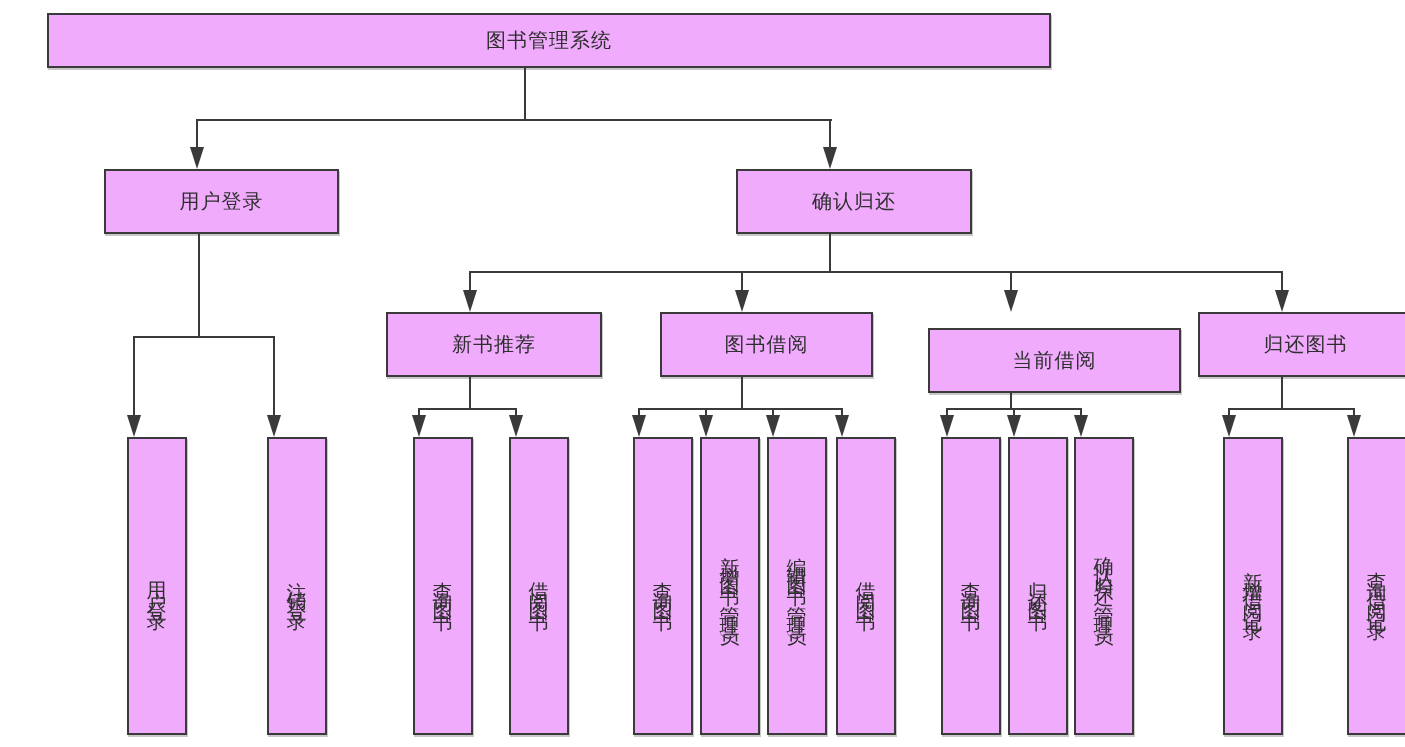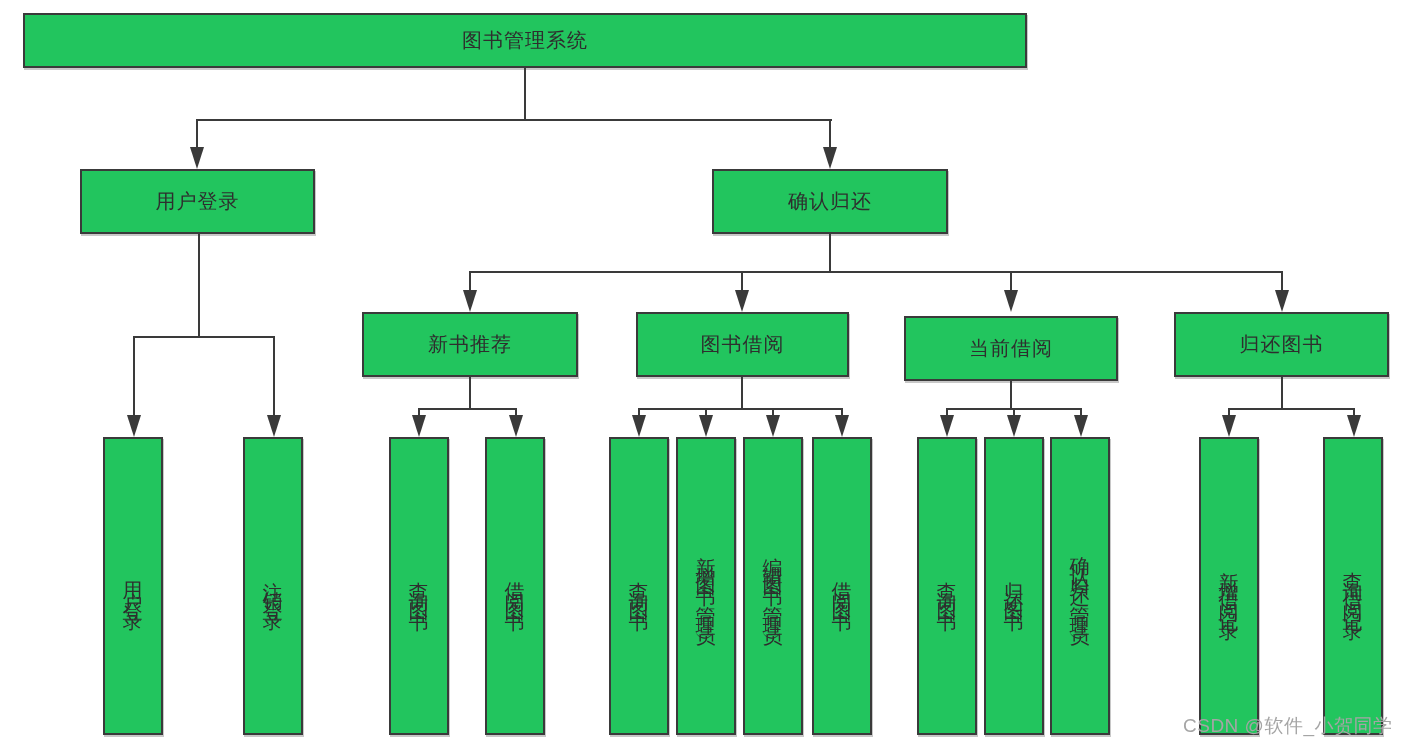--- a/index.html
+++ b/index.html
@@ -1,20 +1,20 @@
 <!DOCTYPE html>
 <html><head>
 <meta charset="utf-8">
 <style>
   html,body{margin:0;padding:0;background:#fff;}
   .canvas{position:relative;width:1405px;height:747px;background:#fff;overflow:hidden;
           font-family:"Liberation Sans","DejaVu Sans",sans-serif;}
-  .box{position:absolute;box-sizing:border-box;background:#22c55e;border:2px solid #3a3a3a;
+  .box{position:absolute;box-sizing:border-box;background:#f0abfc;border:2px solid #3a3a3a;
        display:flex;align-items:center;justify-content:center;color:#2e2e2e;
-       box-shadow:1px 2px 0 rgba(56,56,56,.28);z-index:2;}
+       box-shadow:1px 2px 0 rgba(56,56,56,.28);z-index:2;margin-left:24px;}
   .box .lbl{font-size:20px;letter-spacing:1px;white-space:nowrap;}
   .box.v .lbl{writing-mode:vertical-rl;text-orientation:mixed;letter-spacing:10px;
               font-size:20px;line-height:1;}
   .vl{position:absolute;width:2px;background:#3a3a3a;z-index:1;}
   .hl{position:absolute;height:2px;background:#3a3a3a;z-index:1;}
   .ar{position:absolute;width:0;height:0;border-left:7px solid transparent;
       border-right:7px solid transparent;border-top:22px solid #3a3a3a;z-index:1;}
   .watermark{position:absolute;left:1183px;top:713px;font-size:19px;color:#a5a5a5;
              letter-spacing:.5px;z-index:6;white-space:nowrap;}
 </style>
@@ -58,21 +58,21 @@
   <div class="ar" style="left:1004px;top:290px"></div>
   <div class="vl" style="left:1281px;top:271px;height:21px"></div>
   <div class="ar" style="left:1275px;top:290px"></div>
 
   <div class="box" style="left:362px;top:312px;width:216px;height:65px">
     <span class="lbl">新书推荐</span>
   </div>
   <div class="box" style="left:636px;top:312px;width:213px;height:65px">
     <span class="lbl">图书借阅</span>
   </div>
-  <div class="box" style="left:904px;top:316px;width:214px;height:65px">
+  <div class="box" style="left:904px;top:328px;width:253px;height:65px">
     <span class="lbl">当前借阅</span>
   </div>
   <div class="box" style="left:1174px;top:312px;width:215px;height:65px">
     <span class="lbl">归还图书</span>
   </div>
 
   <div class="vl" style="left:469px;top:376px;height:33px"></div>
   <div class="hl" style="left:418px;top:408px;width:99px"></div>
   <div class="vl" style="left:418px;top:408px;height:9px"></div>
   <div class="ar" style="left:412px;top:415px"></div>
@@ -143,15 +143,14 @@
     <span class="lbl">确认归还（管理员）</span>
   </div>
 
   <div class="box v" style="left:1199px;top:437px;width:60px;height:298px">
     <span class="lbl">新增借阅记录</span>
   </div>
   <div class="box v" style="left:1323px;top:437px;width:60px;height:298px">
     <span class="lbl">查询借阅记录</span>
   </div>
 
-  <div class="watermark">CSDN @软件_小贺同学</div>
 
 </div>
 
 </body></html>

